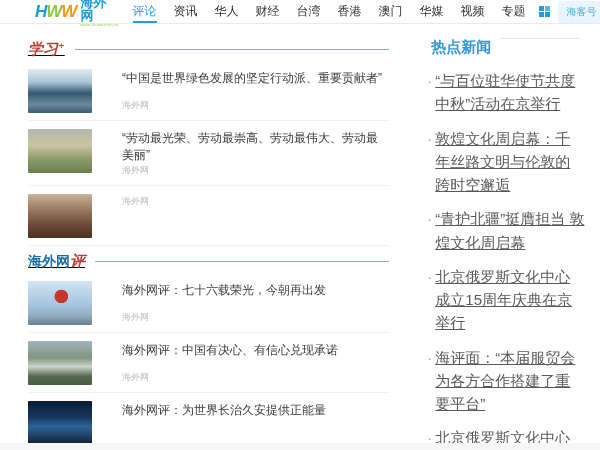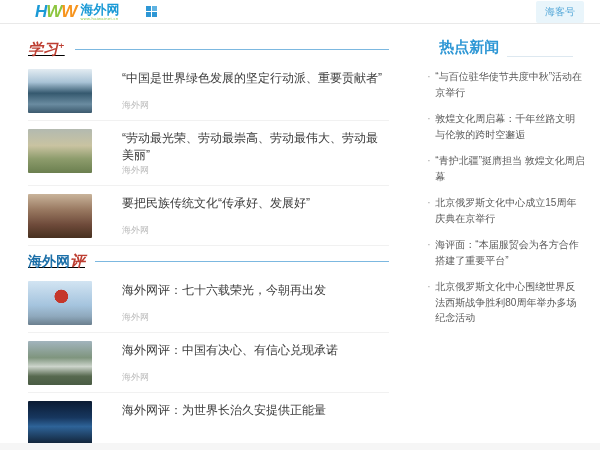--- a/index.html
+++ b/index.html
@@ -47,41 +47,53 @@
     font-family:"DejaVu Serif","Liberation Serif",serif; }
 
   
   .article { display:flex; padding:8px 0 7px; border-bottom:1px solid #f1f1f1; cursor:pointer;gap:16px; }
   .thumb { width:64px; height:44px; flex:none; margin-right:14px; border-radius:1px; }
   .art-info { flex:1; display:flex; flex-direction:column; justify-content:space-between; padding:1px 0; }
   .art-title { font-size:12px; color:#3c3c3c; line-height:1.4; }
   .art-src { font-size:9px; color:#bcbcbc; }
 
   
-  .side-hd { display:flex; align-items:flex-end; margin:4px 12px 12px; }
+  .side-hd { display:flex; align-items:flex-start; margin:4px 4px 12px; }
   .side-title { font-size:15px; font-weight:bold; color:#2e97d5; white-space:nowrap; }
   .side-line { flex:1; height:1px; background:#dde8f0; margin-left:8px; }
-  .side-item { position:relative; font-size:10px; color:#5a5a5a; line-height:1.55;
-    padding-left:8px; margin-bottom:11px; cursor:pointer; }
+  .side-item { position:relative; font-size:15px; color:#5a5a5a; line-height:1.55;
+    padding-left:8px; margin-bottom:11px; cursor:pointer;text-decoration:underline; }
   .side-item::before { content:"·"; position:absolute; left:0; top:0; color:#9a9a9a; }
 
   .footer-bar { position:absolute; left:0; right:0; bottom:0; height:7px; background:#f6f6f6; }
 </style>
 </head>
 <body>
 
 <header class="header">
   <div class="logo">
     <span class="logo-hww"><span class="logo-h">H</span><span class="logo-w1">W</span><span class="logo-w2">W</span></span>
     <span class="logo-txt">
       <span class="logo-name">海外网</span>
       <span class="logo-url">www.haiwainet.cn</span>
     </span>
   </div>
 
+  <nav class="nav">
+    <span class="nav-item active">评论</span>
+    <span class="nav-item">资讯</span>
+    <span class="nav-item">华人</span>
+    <span class="nav-item">财经</span>
+    <span class="nav-item">台湾</span>
+    <span class="nav-item">香港</span>
+    <span class="nav-item">澳门</span>
+    <span class="nav-item">华媒</span>
+    <span class="nav-item">视频</span>
+    <span class="nav-item">专题</span>
+  </nav>
 
   <span class="grid-icon">
     <span></span>
       <span></span>
       <span></span>
       <span></span>
   </span>
 
   <span class="spacer"></span>
 
@@ -110,21 +122,20 @@
       <div class="thumb" style="background:linear-gradient(180deg,#b3bab0 0%,#c9c3a1 38%,#8d9c6c 68%,#6b7f4f 100%)"></div>
       <div class="art-info">
         <div class="art-title">“劳动最光荣、劳动最崇高、劳动最伟大、劳动最美丽”</div>
         <div class="art-src">海外网</div>
       </div>
     </div>
 
     <div class="article">
       <div class="thumb" style="background:linear-gradient(180deg,#c9b49b 0%,#9a7a62 35%,#6e4a3a 70%,#47301f 100%)"></div>
       <div class="art-info">
-        <div class="art-title">要把民族传统文化“传承好、发展好”</div>
         <div class="art-src">海外网</div>
       </div>
     </div>
 
     <div class="sec-hd" style="">
       <span><span class="brand-hwp-blue">海外网</span><span class="brand-hwp-red">评</span></span>
       <span class="sec-line"></span>
     </div>
 
     <div class="article">

